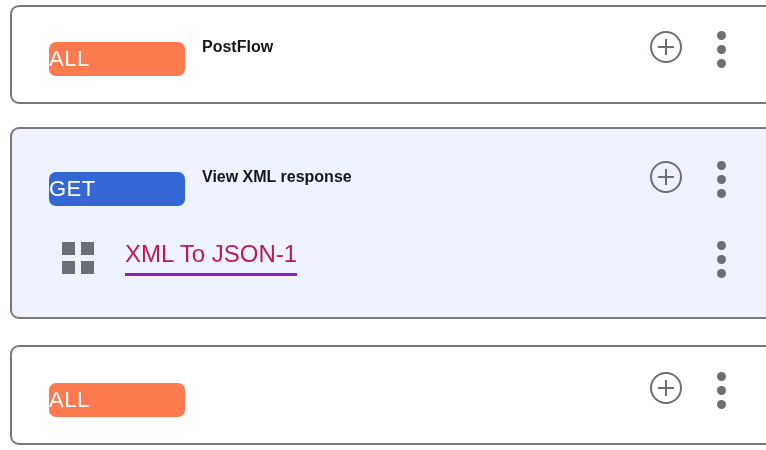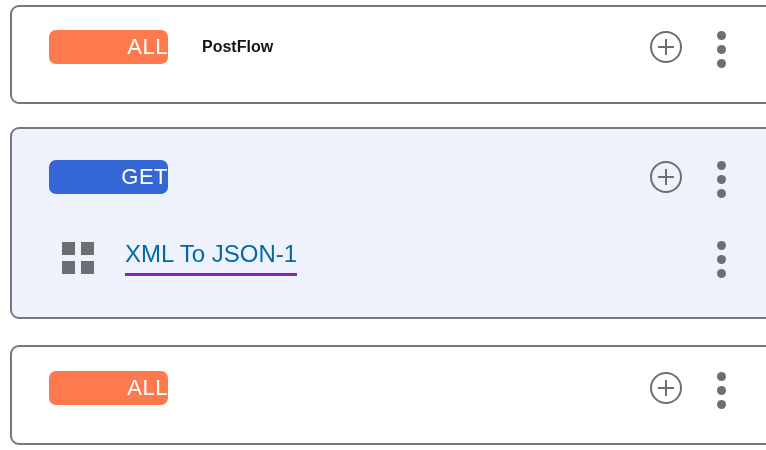--- a/index.html
+++ b/index.html
@@ -48,28 +48,28 @@
     position: relative;
     height: 56px;
   }
   #card-postflow .flow-row { margin-top: 17px; }
   #card-preflow  .flow-row { margin-top: 18px; }
   #card-viewxml  .flow-row-main { margin-top: 25px; }
 
   .method-badge {
     position: absolute;
     left: 37px;
-    top: 6px;
-    width: 119px;
+    top: 18px;
+    width: 136px;
     height: 34px;
     border-radius: 7px;
     color: #ffffff;
     font-size: 22px;
     line-height: 34px;
-    text-align: right;
+    text-align: left;
     letter-spacing: 0.5px;
     font-family: "Liberation Sans", sans-serif;
   }
   .badge-all {
     background: #fd7a4f;
   }
   .badge-get {
     background: #3466d6;
   }
 
@@ -137,21 +137,21 @@
   .grid-icon span:nth-child(2) { left: 19px; top: 0; }
   .grid-icon span:nth-child(3) { left: 0;    top: 19px; }
   .grid-icon span:nth-child(4) { left: 19px; top: 19px; }
 
   .policy-link {
     position: absolute;
     left: 113px;
     top: 5px;
     font-size: 24px;
     line-height: 34px;
-    color: #0369a1;
+    color: #be185d;
     text-decoration: none;
     border-bottom: 3px solid #8822bb;
     padding-bottom: 2px;
     white-space: nowrap;
     cursor: pointer;
   }
 
   .policy-row .kebab-icon { top: 9px; }
 </style>
 </head>
@@ -183,20 +183,21 @@
 
     </div>
   </div>
 
   <div class="flow-card selected" id="card-viewxml">
 
     <div class="flow-row flow-row-main">
 
       <div class="method-badge badge-get">GET</div>
 
+      <div class="flow-title">View XML response</div>
 
       <div class="add-icon">
         <svg width="34" height="34" viewBox="0 0 34 34">
           <circle cx="17" cy="17" r="15" fill="none" stroke="#6d6e72" stroke-width="2"></circle>
           <line x1="17" y1="9" x2="17" y2="25" stroke="#6d6e72" stroke-width="2"></line>
           <line x1="9" y1="17" x2="25" y2="17" stroke="#6d6e72" stroke-width="2"></line>
         </svg>
       </div>
 
       <div class="kebab-icon">

